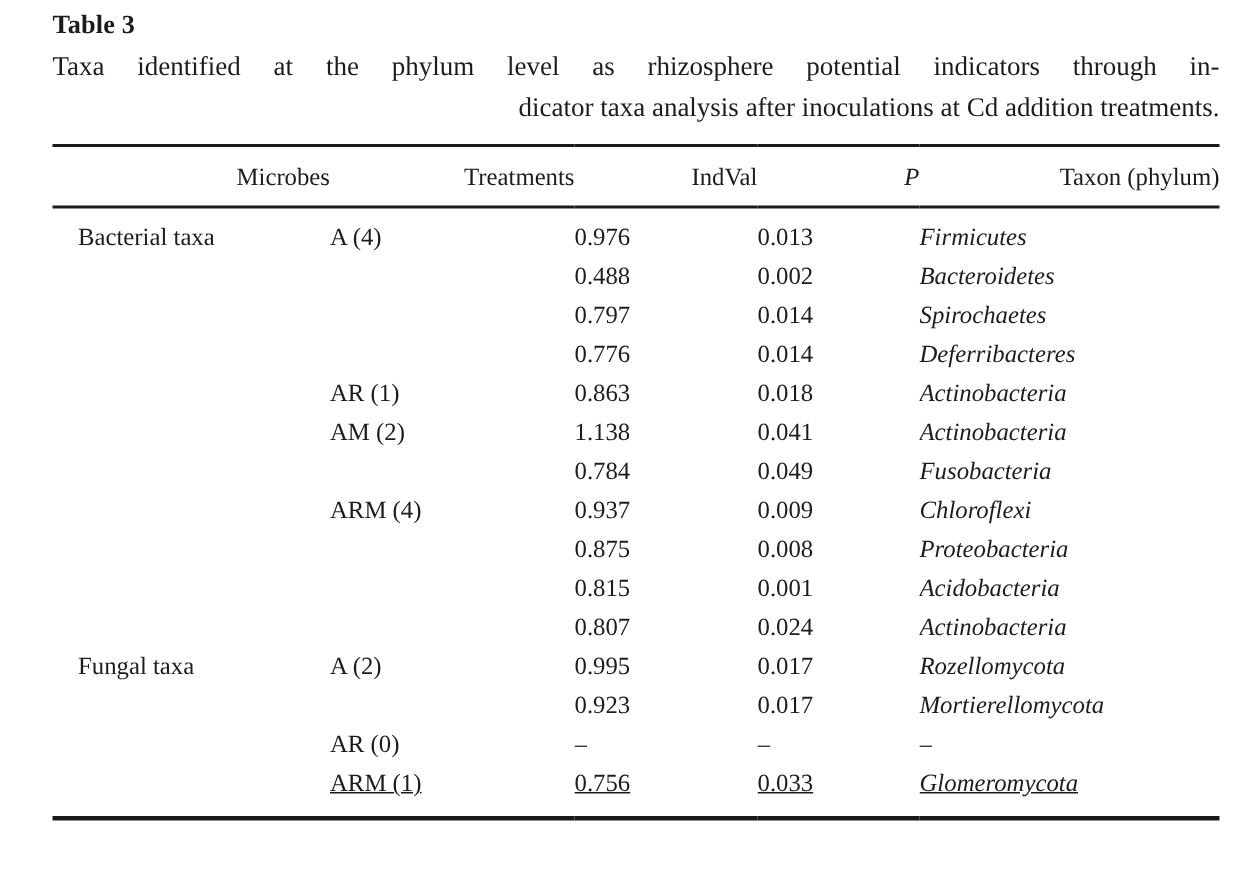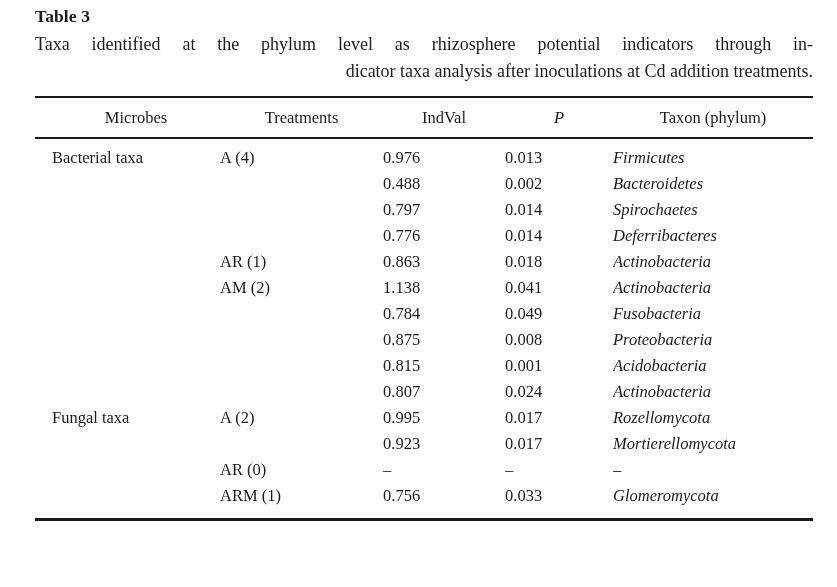--- a/index.html
+++ b/index.html
@@ -47,40 +47,40 @@
     border-bottom: 3px solid #1a1a1a;
     font-size: 16.5px;
   }
   col.c-microbes   { width: 185px; }
   col.c-treatments { width: 163px; }
   col.c-indval     { width: 122px; }
   col.c-p          { width: 108px; }
   col.c-taxon      { width: 200px; }
   thead th {
     font-weight: normal;
-    text-align: center;
+    text-align: right;
     height: 39px;
     vertical-align: middle;
     border-bottom: 2px solid #1a1a1a;
     padding: 0;
   }
   thead th:first-child,
   tbody td:first-child {
     padding-left: 17px;
   }
   tbody td {
     height: 26px;
     line-height: 26px;
     padding: 0;
     vertical-align: middle;
     white-space: nowrap;
     overflow: hidden;
   }
   tbody tr:first-child td { padding-top: 6px; }
-  tbody tr:last-child td  { padding-bottom: 9px; }
+  tbody tr:last-child td  { padding-bottom: 9px; text-decoration: underline; }
   .italic { font-style: italic; }
 </style>
 </head>
 <body>
 
 <div class="page">
   <div class="content">
 
     <div class="table-title">Table 3</div>
 
@@ -151,20 +151,27 @@
   </tr>
           <tr>
     <td></td>
     <td></td>
     <td>0.784</td>
     <td>0.049</td>
     <td class="italic">Fusobacteria</td>
   </tr>
           <tr>
     <td></td>
+    <td>ARM (4)</td>
+    <td>0.937</td>
+    <td>0.009</td>
+    <td class="italic">Chloroflexi</td>
+  </tr>
+          <tr>
+    <td></td>
     <td></td>
     <td>0.875</td>
     <td>0.008</td>
     <td class="italic">Proteobacteria</td>
   </tr>
           <tr>
     <td></td>
     <td></td>
     <td>0.815</td>
     <td>0.001</td>

